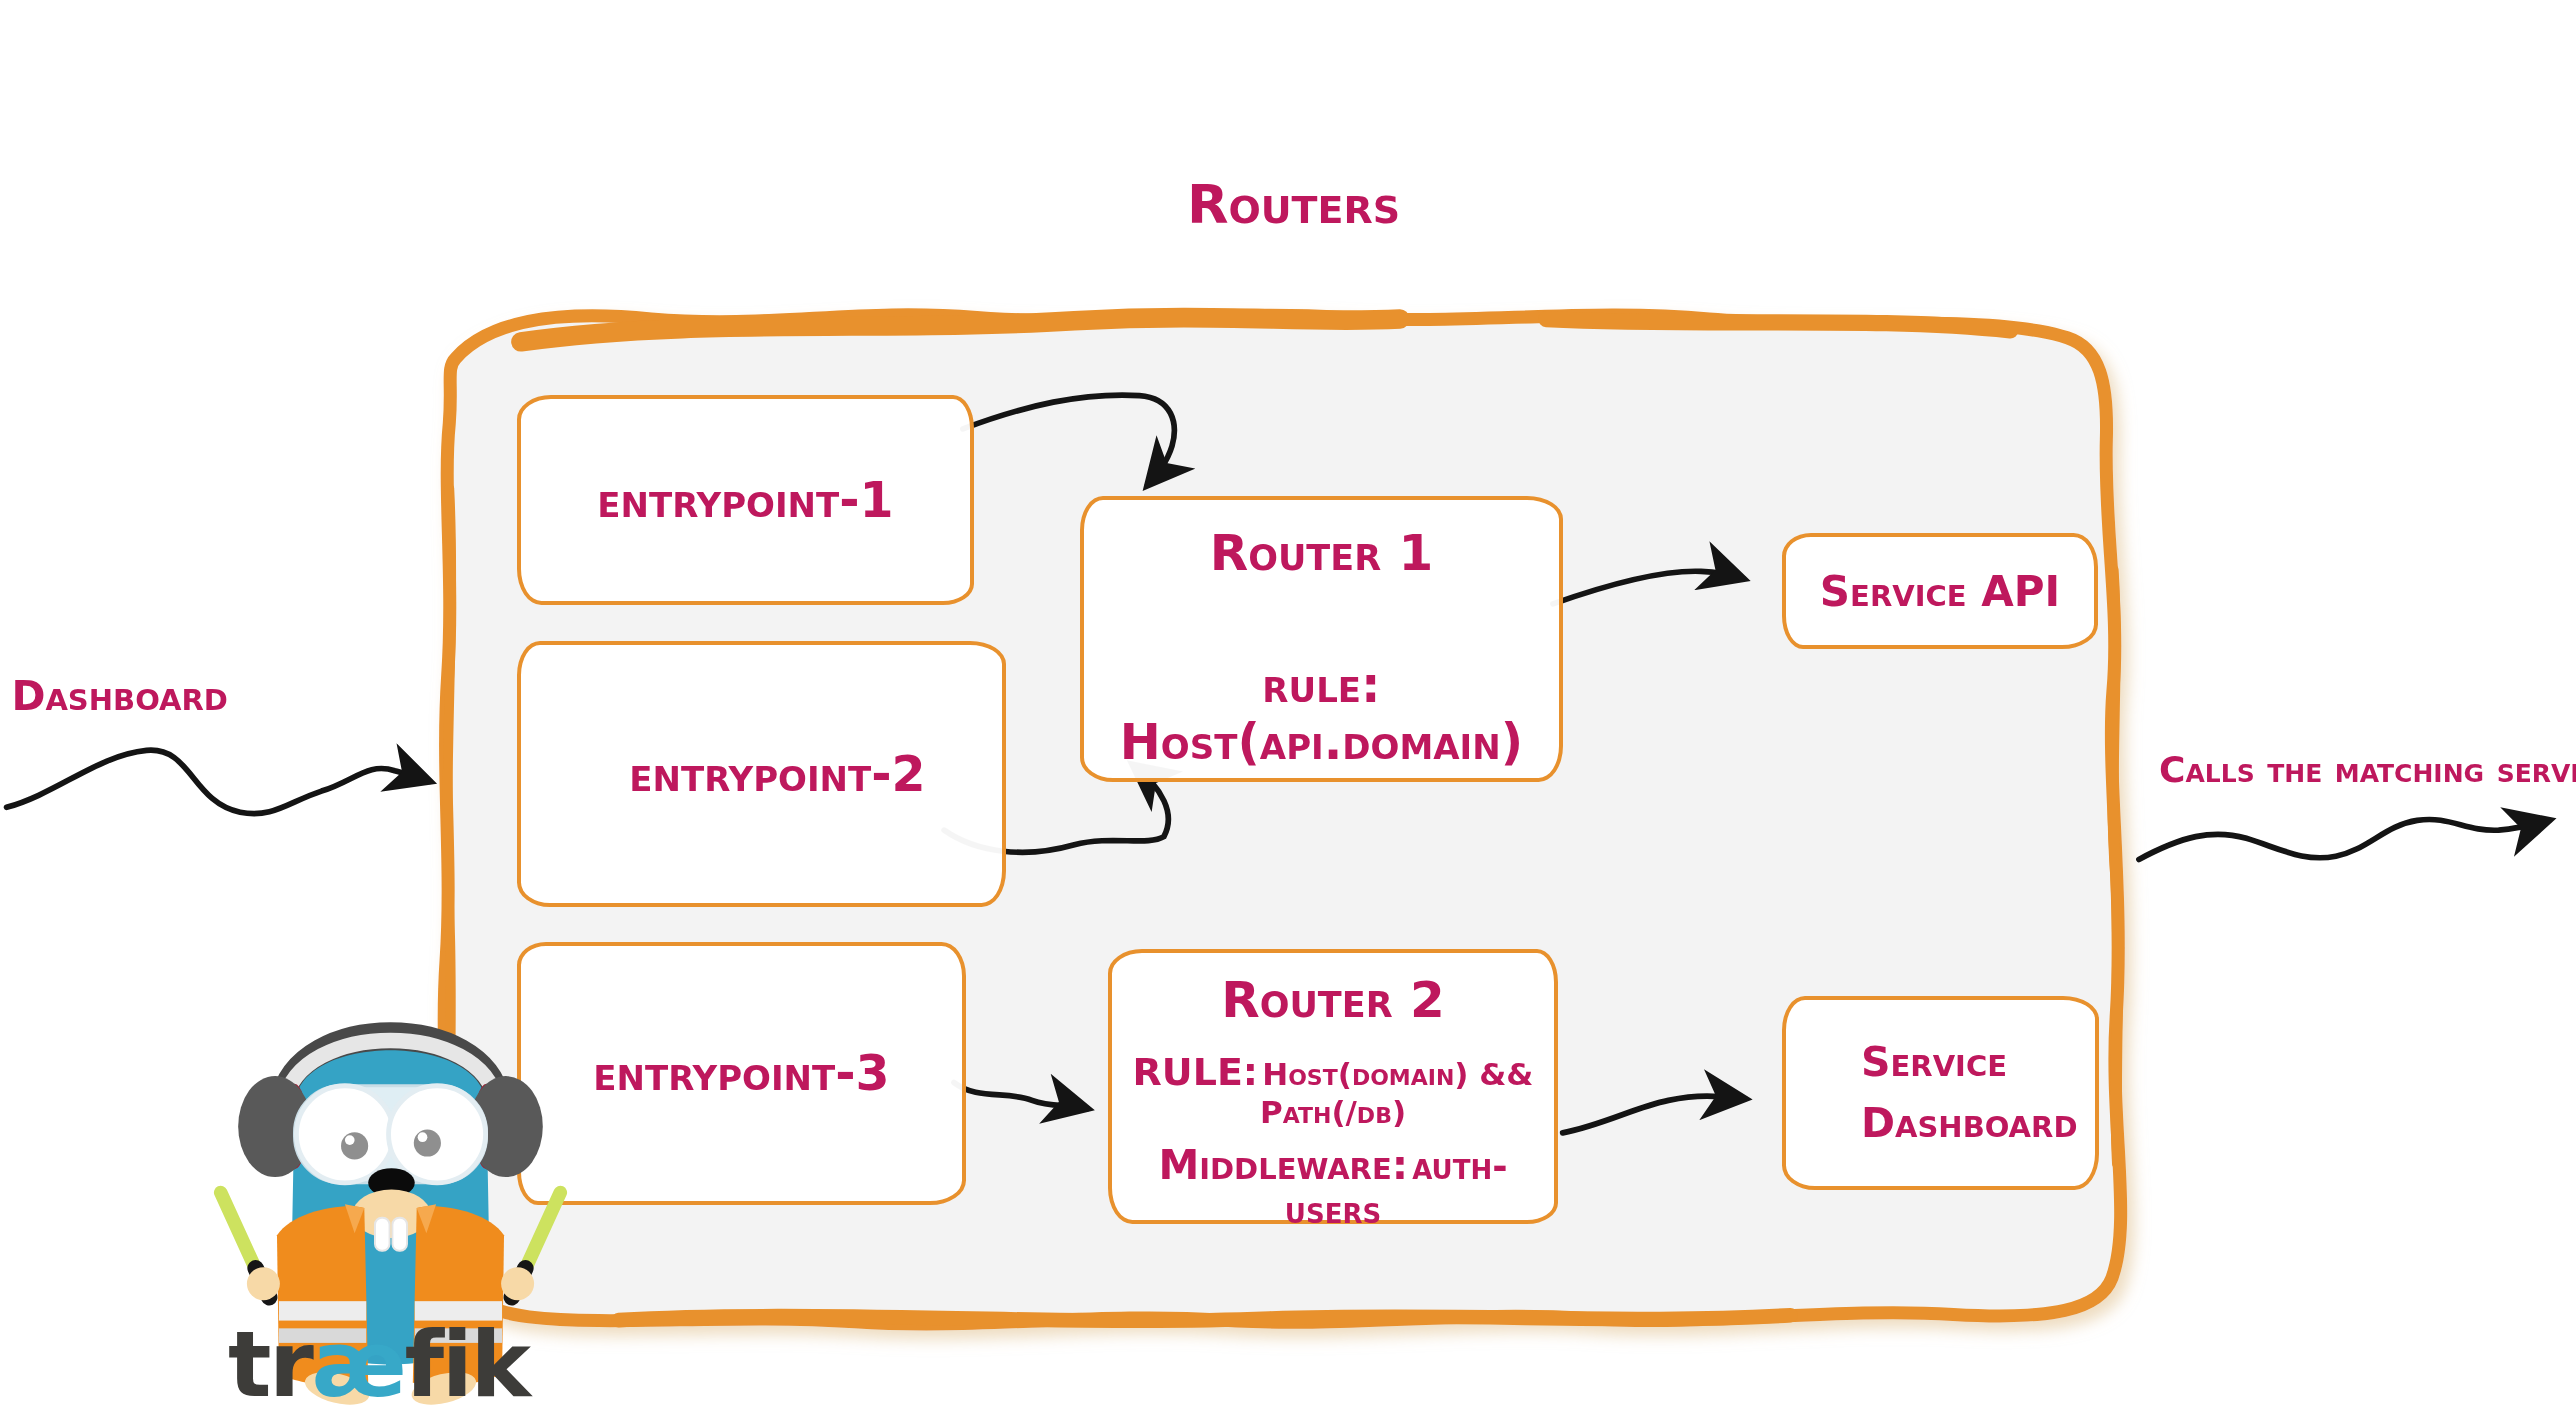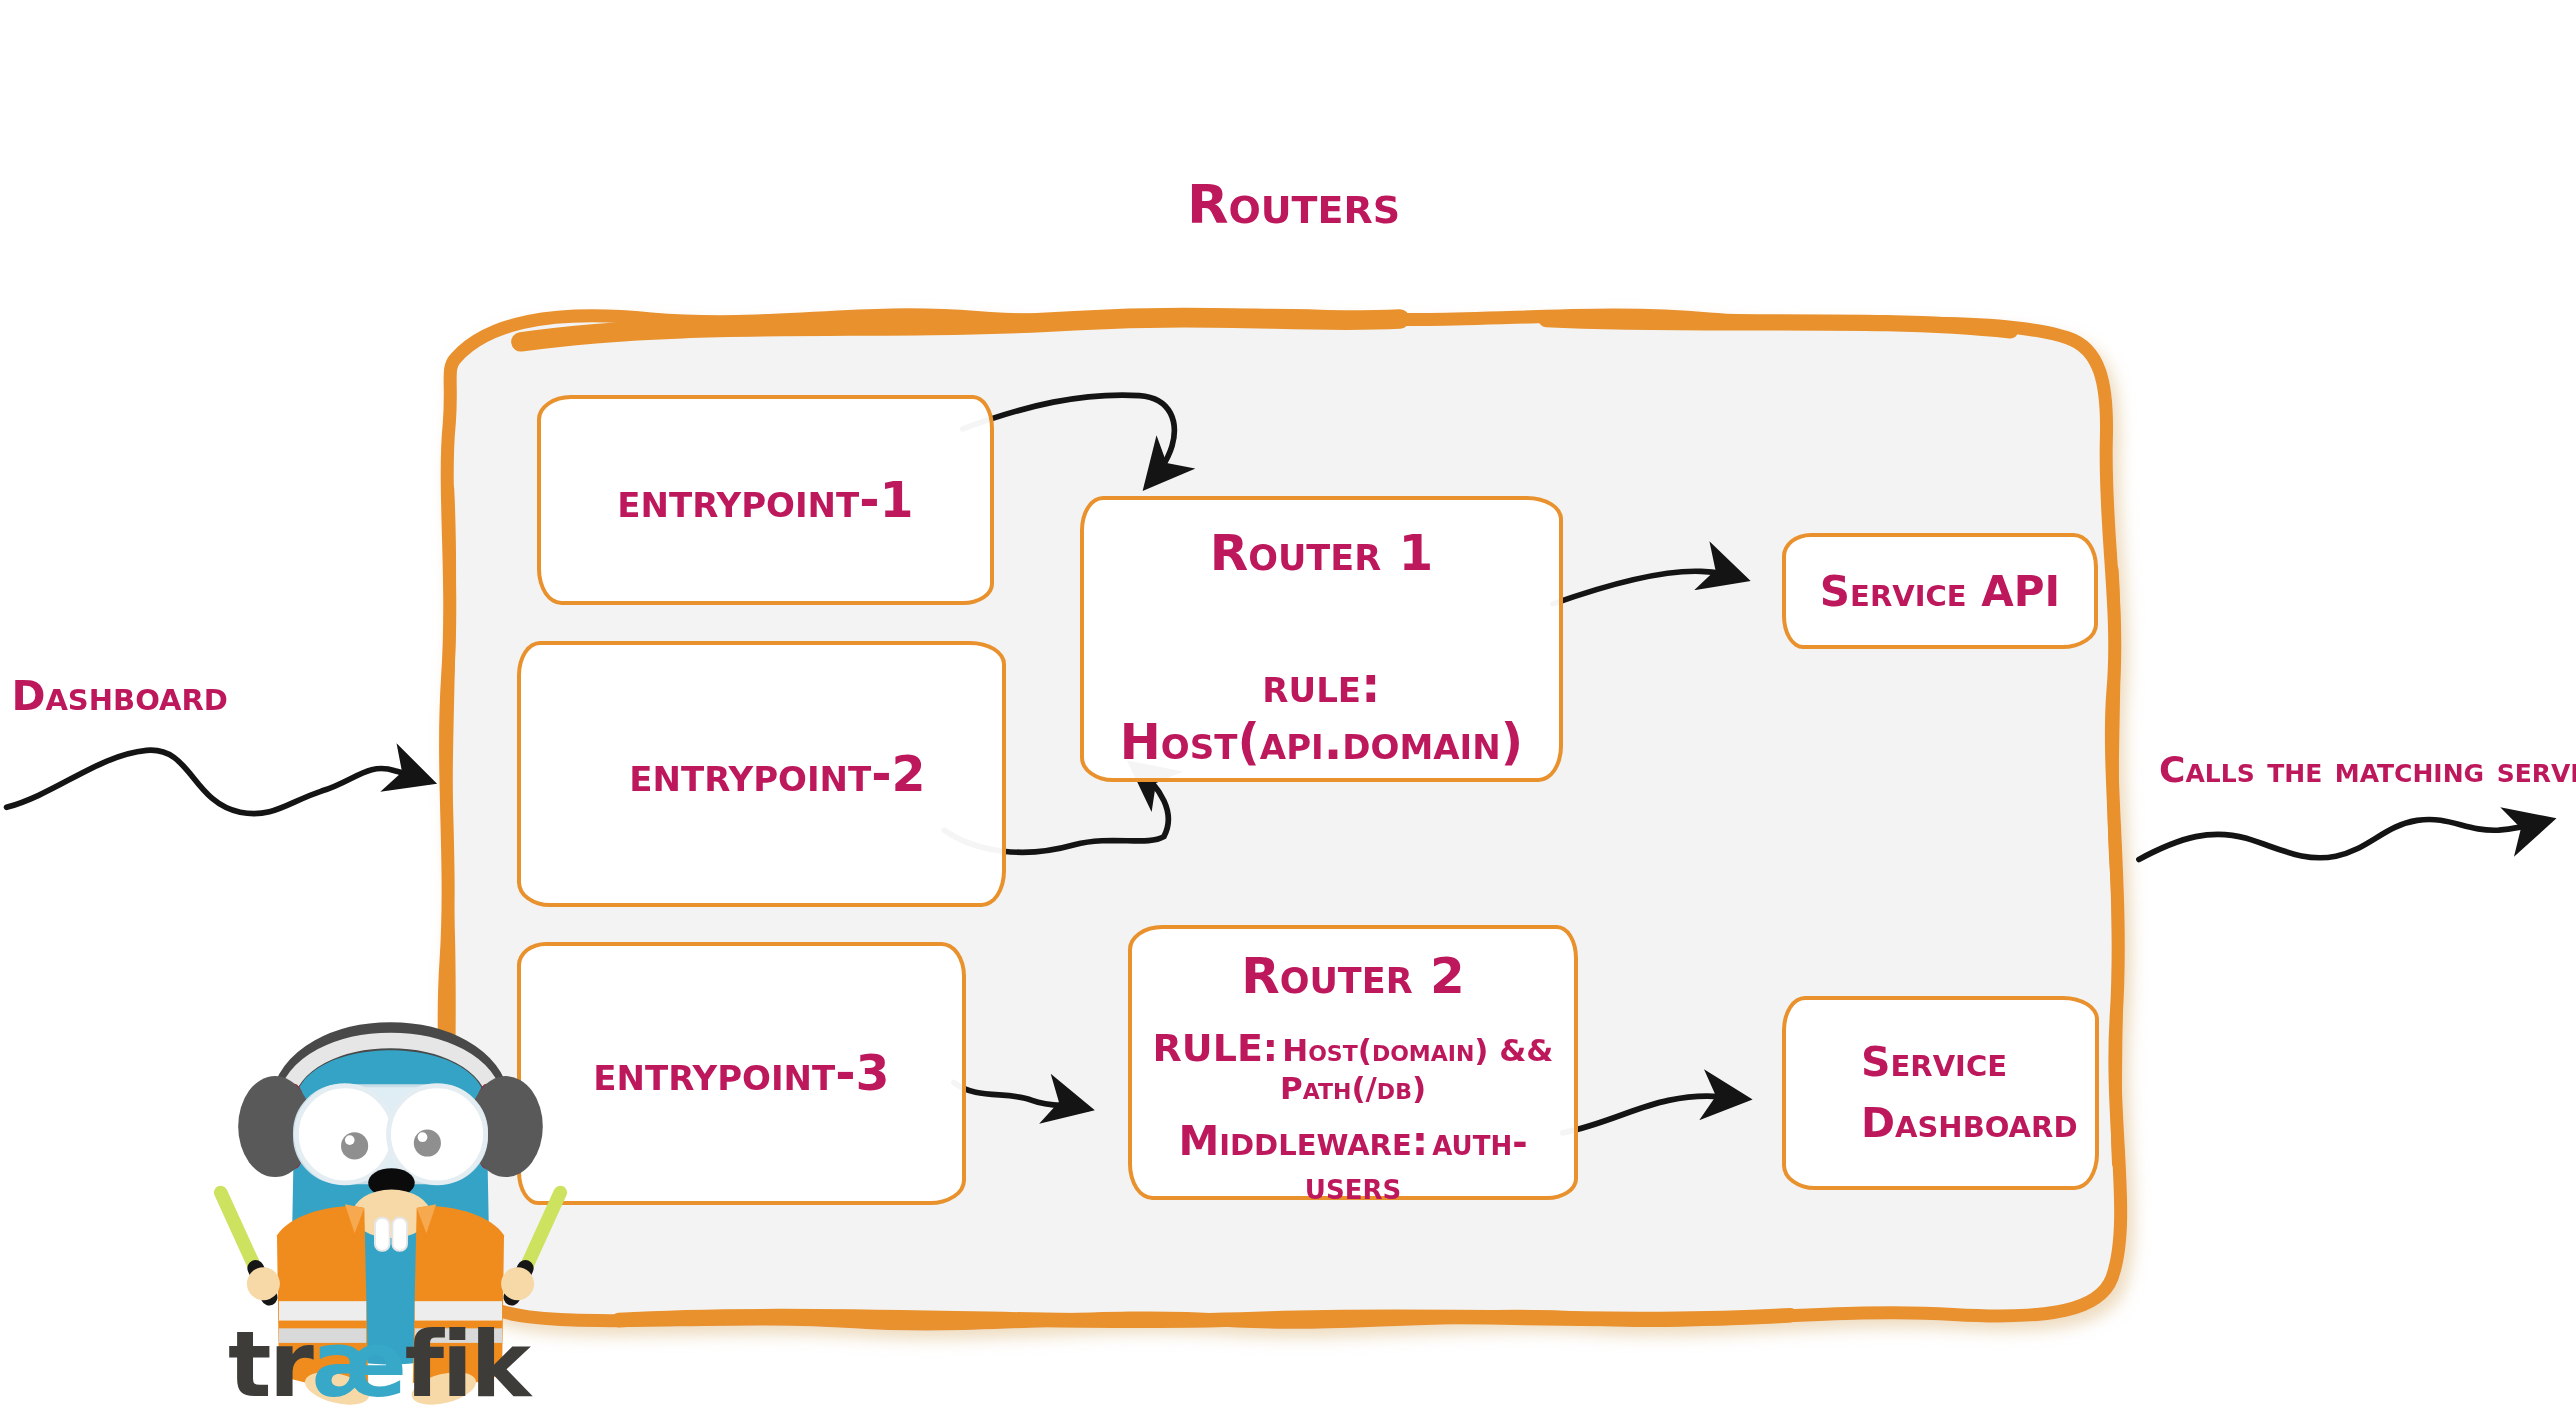--- a/index.html
+++ b/index.html
@@ -8,29 +8,29 @@
   svg.bg{position:absolute;left:0;top:0;z-index:1;}
   .hand{font-variant:small-caps;font-weight:bold;color:#be185d;}
   .title{position:absolute;left:1082px;top:173px;width:423px;text-align:center;
          font-size:54px;z-index:2;}
   .side-label{position:absolute;z-index:2;white-space:nowrap;}
   .requests{left:11.4px;top:672px;font-size:41px;}
   .output{left:2159px;top:749px;font-size:36px;}
   .box{position:absolute;z-index:2;background:rgba(255,255,255,.96);
        border:4.1px solid #e8912d;display:flex;flex-direction:column;
        align-items:center;justify-content:center;text-align:center;}
-  .sketch1{border-radius:34px 21px 31px 24.4px / 24.4px 33px 21px 36px;margin-left:20px;}
+  .sketch1{border-radius:34px 21px 31px 24.4px / 24.4px 33px 21px 36px;}
   .sketch2{border-radius:23px 36px 24.4px 33px / 34px 23px 36px 24.4px;}
   .sketch3{border-radius:29px 24.4px 36px 21px / 23px 34px 24.4px 33px;}
   .ep1{left:517px;top:395px;width:449px;height:202px;}
   .ep2{left:517px;top:641px;width:449px;height:258px;padding-left:32px;}
   .ep3{left:517px;top:942px;width:441px;height:255px;}
   .ep-label{font-size:49px;}
   .r1{left:1080px;top:496px;width:475px;height:278px;justify-content:flex-start;}
-  .r2{left:1108px;top:925px;width:450px;height:275px;justify-content:flex-start;padding:0 5px;box-sizing:border-box;}
+  .r2{left:1108px;top:949px;width:450px;height:275px;justify-content:flex-start;padding:0 5px;box-sizing:border-box;}
   .router-title{font-size:50px;margin-top:24.4px;}
   .r1 .rule-line{font-size:49px;margin-top:75px;}
   .r2 .router-title{margin-top:18px;}
   .r2 .rule-line{margin-top:21px;}
   .r2 .rule-label{font-size:38px;}
   .r2 .rule-value{font-size:31px;}
   .r2 .mw-line{margin-top:11.4px;}
   .r2 .mw-label{font-size:41px;}
   .r2 .mw-value{font-size:37px;}
   .svc-api{left:1782px;top:533px;width:308px;height:108px;font-size:42px;}

